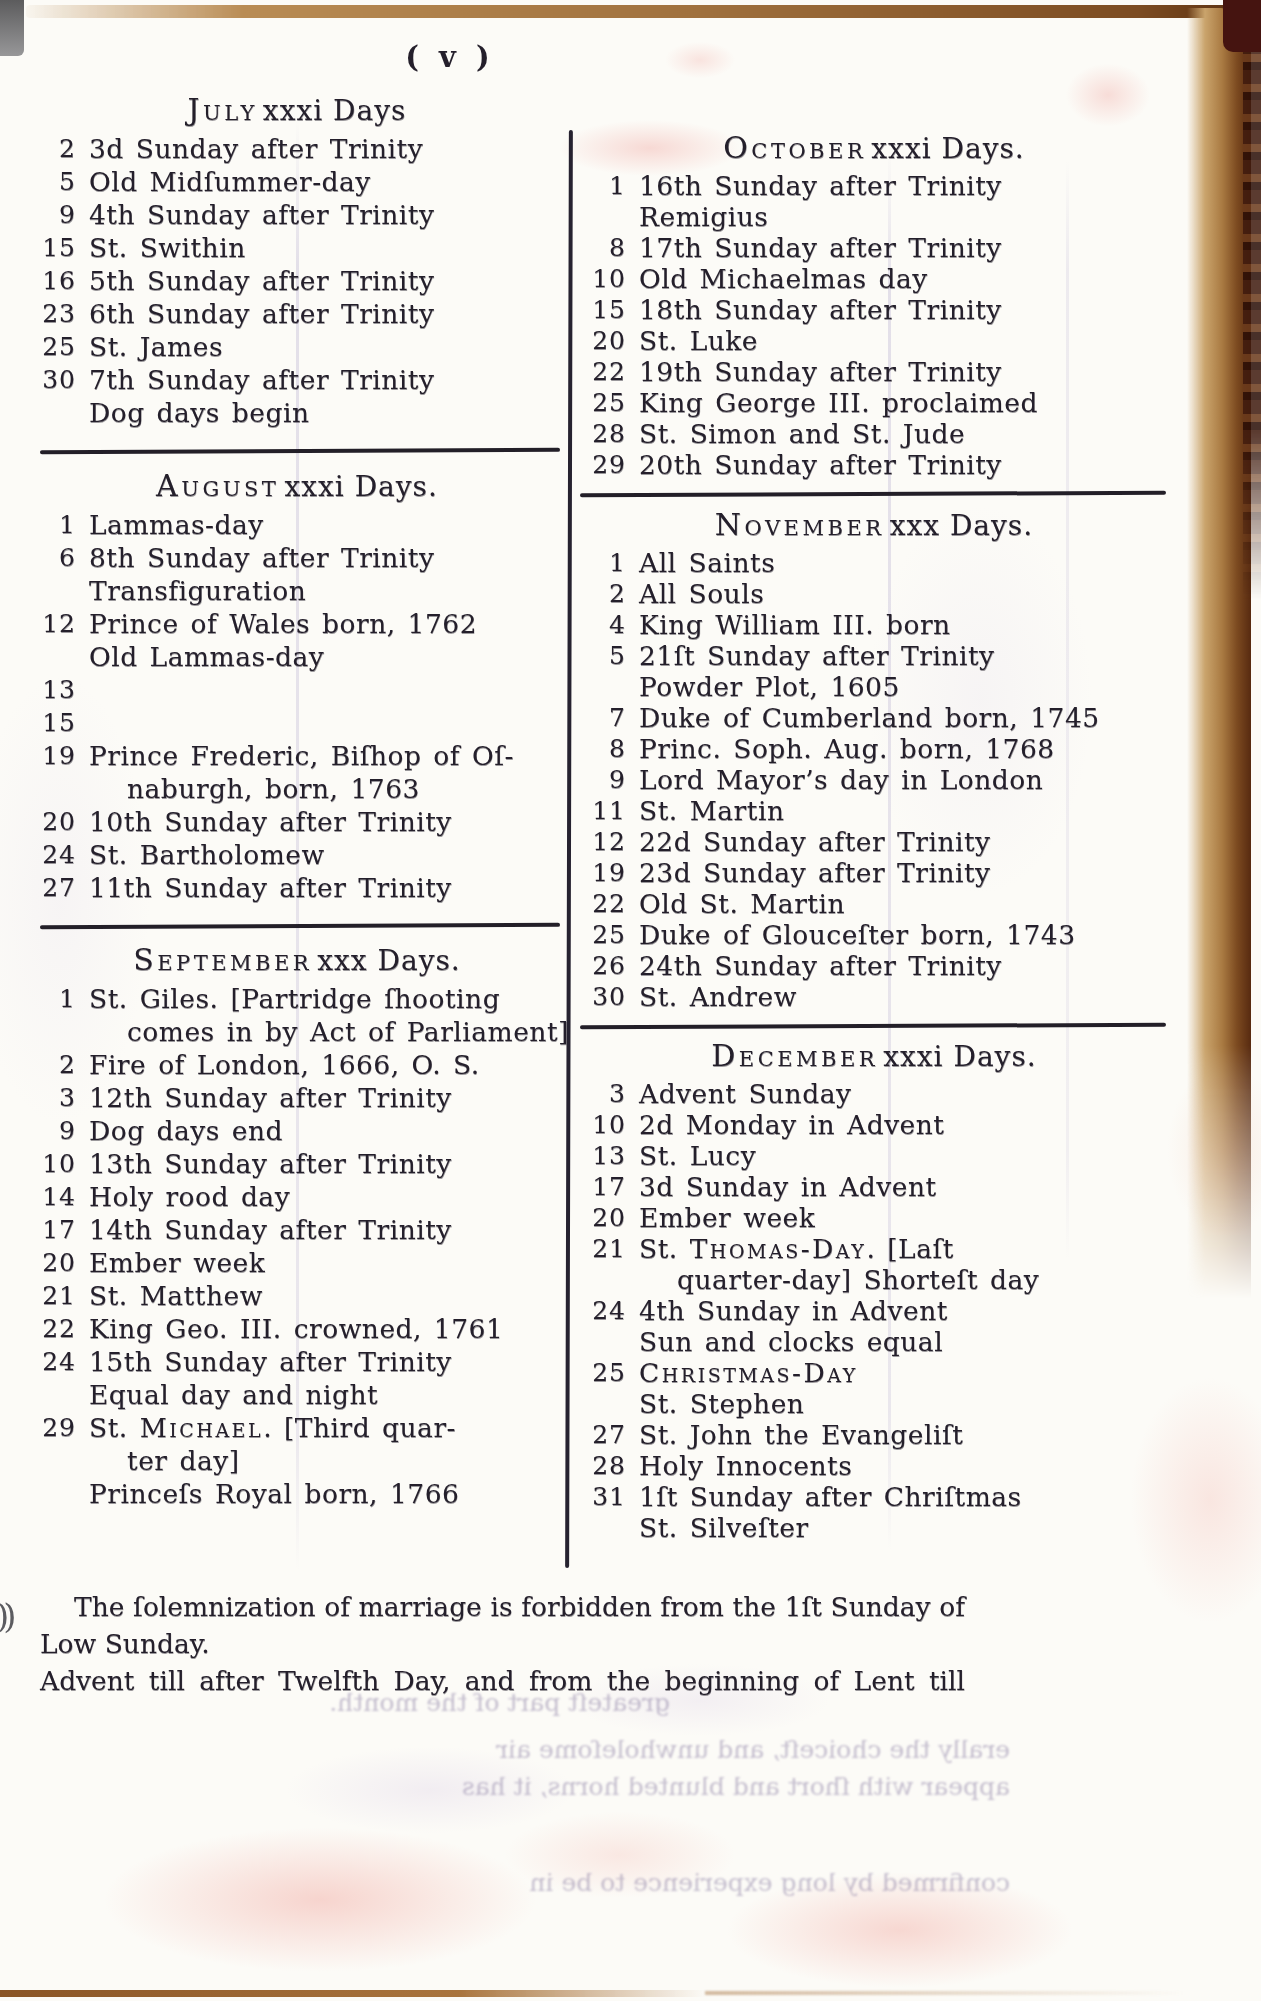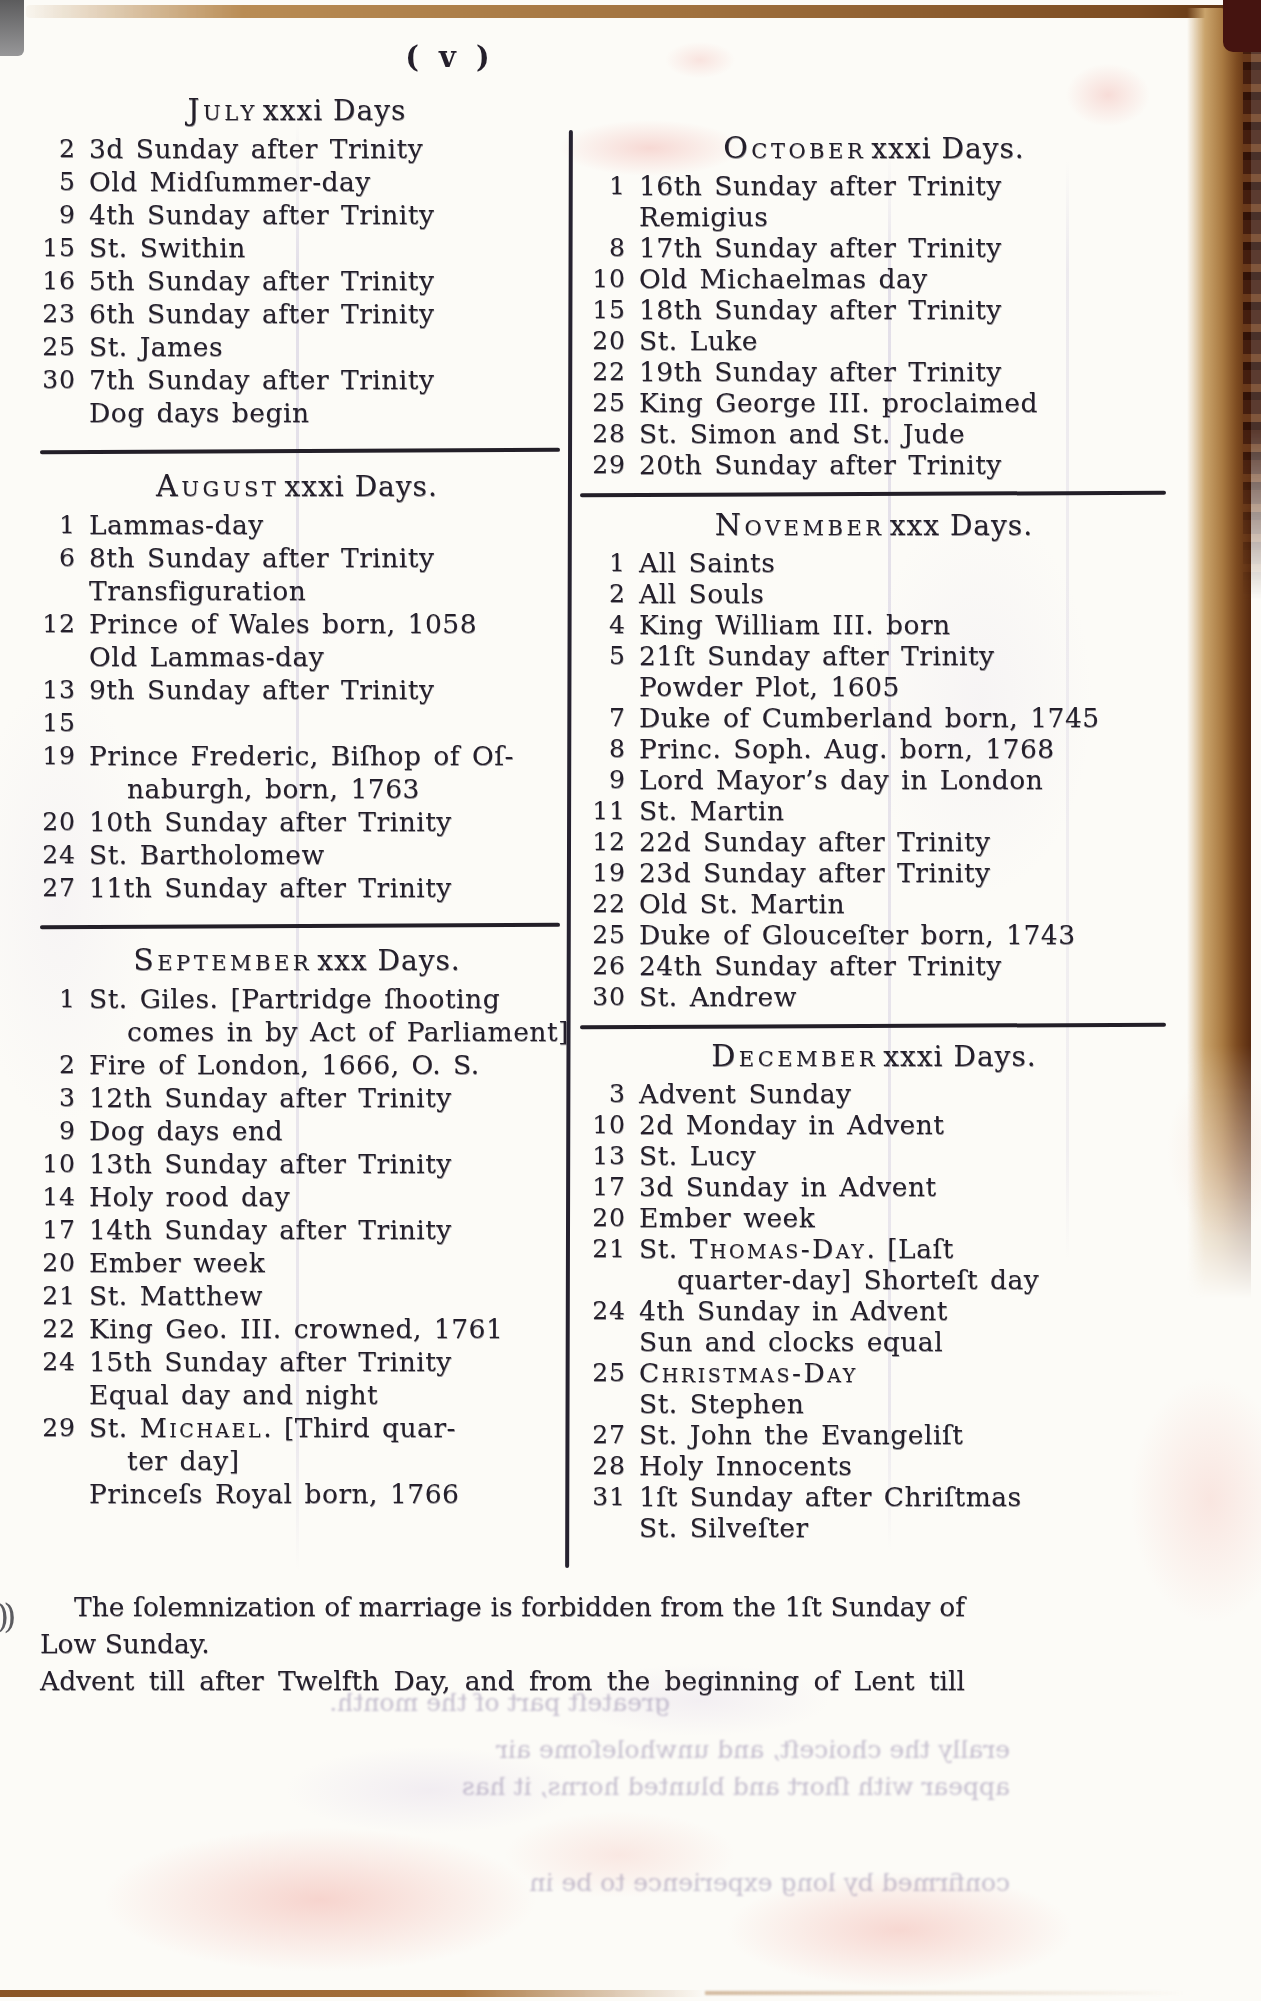--- a/index.html
+++ b/index.html
@@ -158,29 +158,28 @@
       <div class="line">
         <span class="num">6</span>
         <span class="txt"><span class="seg-i">8th Sunday after Trinity</span></span>
       </div>
       <div class="line">
         <span class="num"></span>
         <span class="txt"><span class="seg-r">Transfiguration</span></span>
       </div>
       <div class="line">
         <span class="num">12</span>
-        <span class="txt"><span class="seg-r">Prince of Wales born, 1058</span></span>
+        <span class="txt"><span class="seg-r">Prince of Wales born, 1762</span></span>
       </div>
       <div class="line">
         <span class="num"></span>
         <span class="txt"><span class="seg-r">Old Lammas-day</span></span>
       </div>
       <div class="line">
         <span class="num">13</span>
-        <span class="txt"><span class="seg-i">9th Sunday after Trinity</span></span>
       </div>
       <div class="line">
         <span class="num">15</span>
       </div>
       <div class="line">
         <span class="num">19</span>
         <span class="txt"><span class="seg-r">Prince Frederic, Biſhop of Oſ-</span></span>
       </div>
       <div class="line ind">
         <span class="num"></span>

